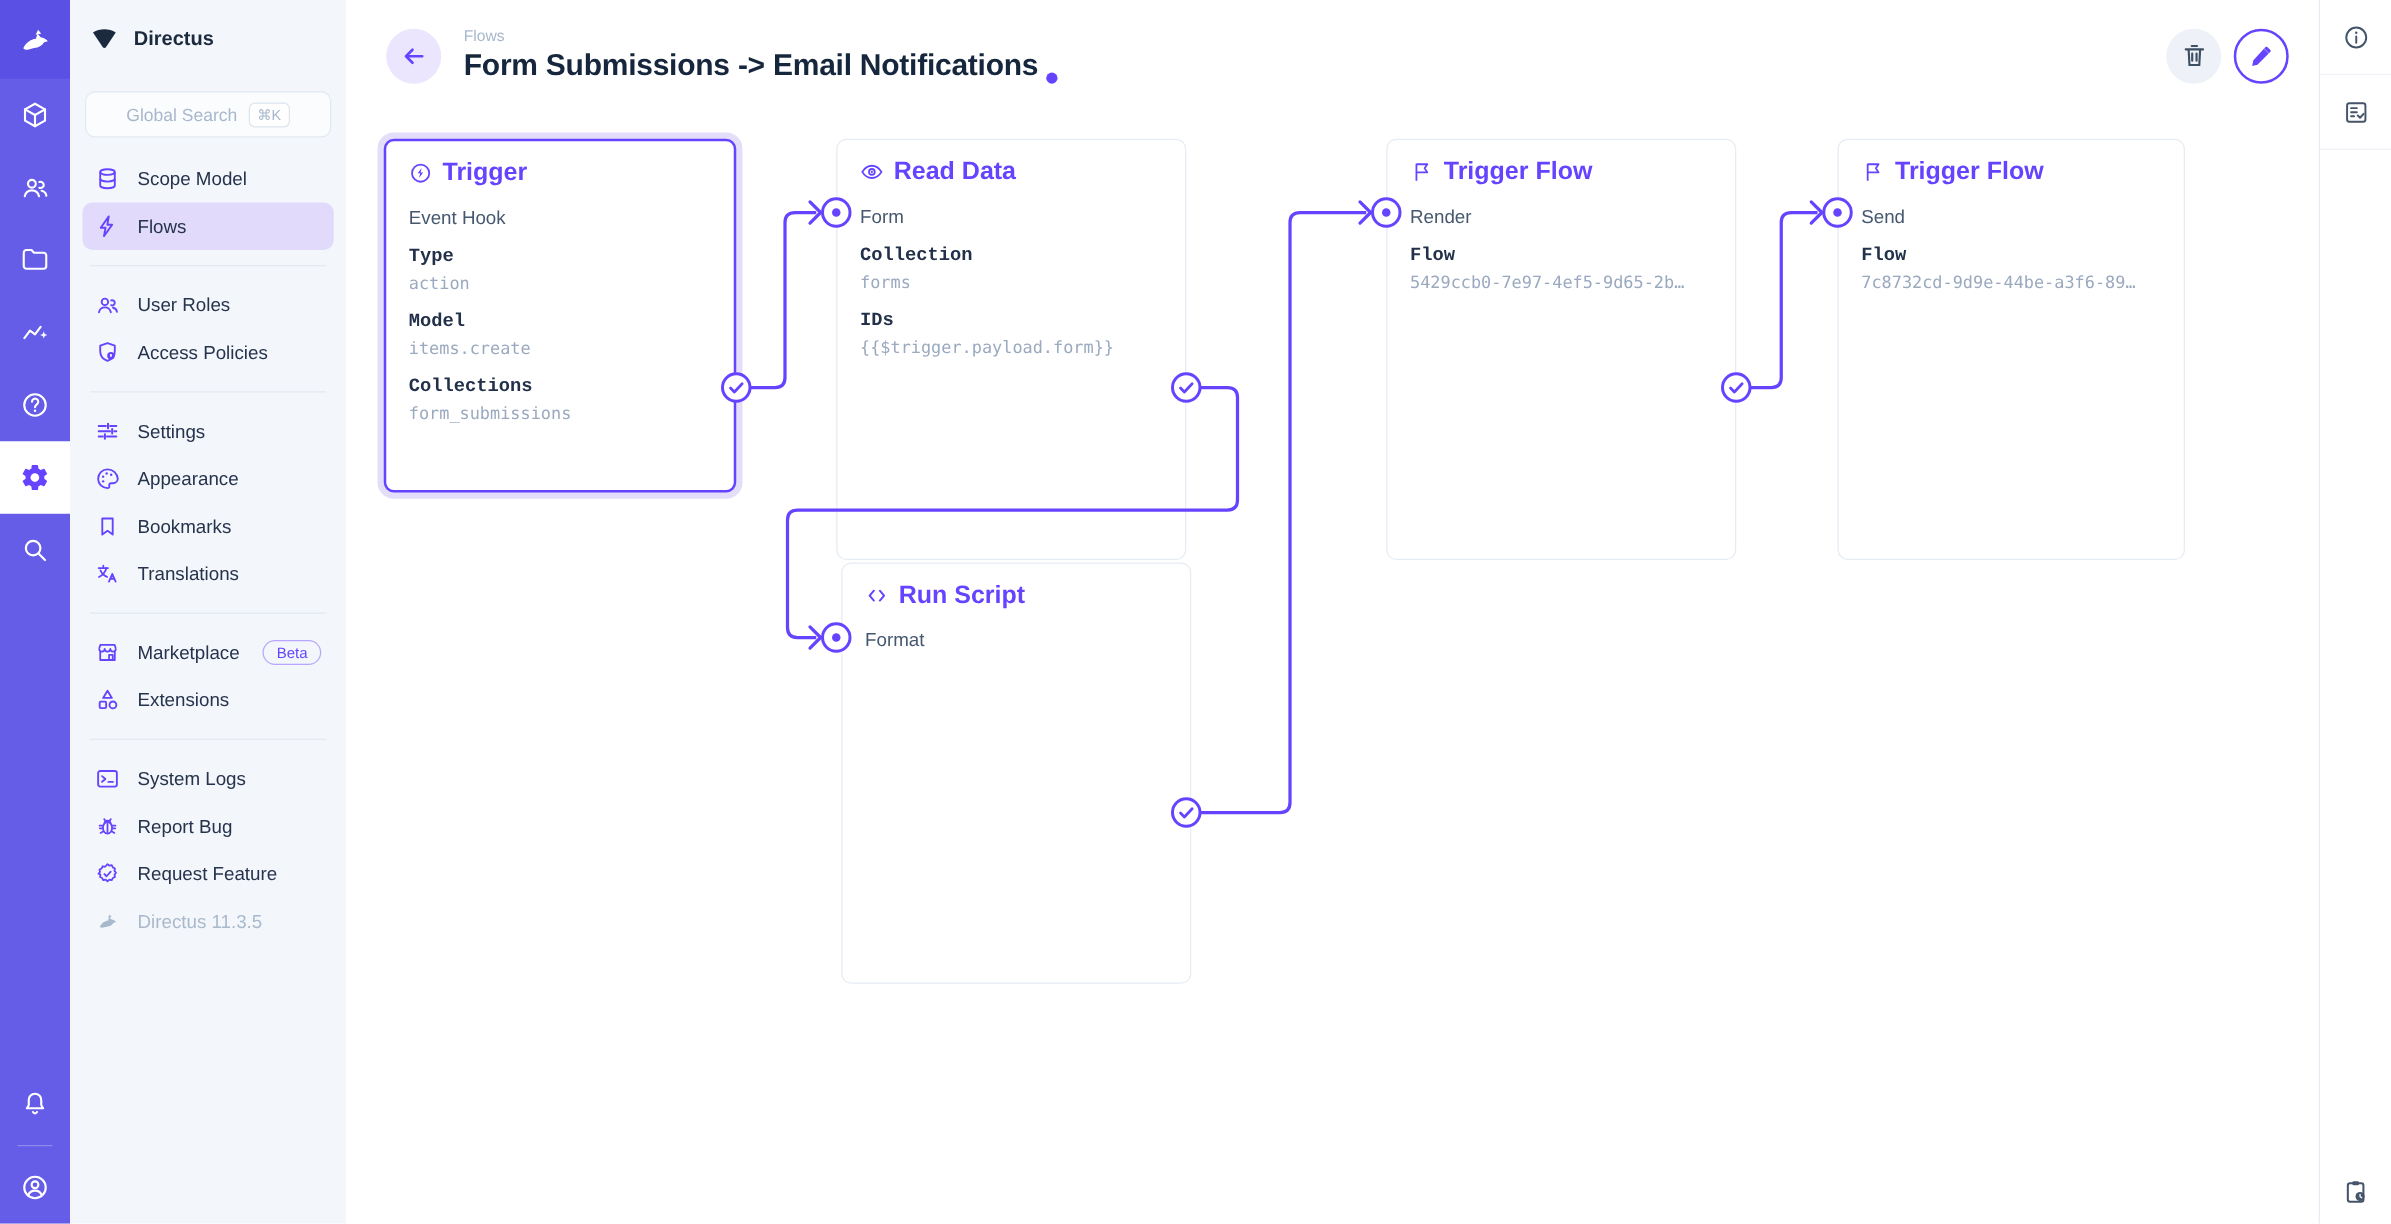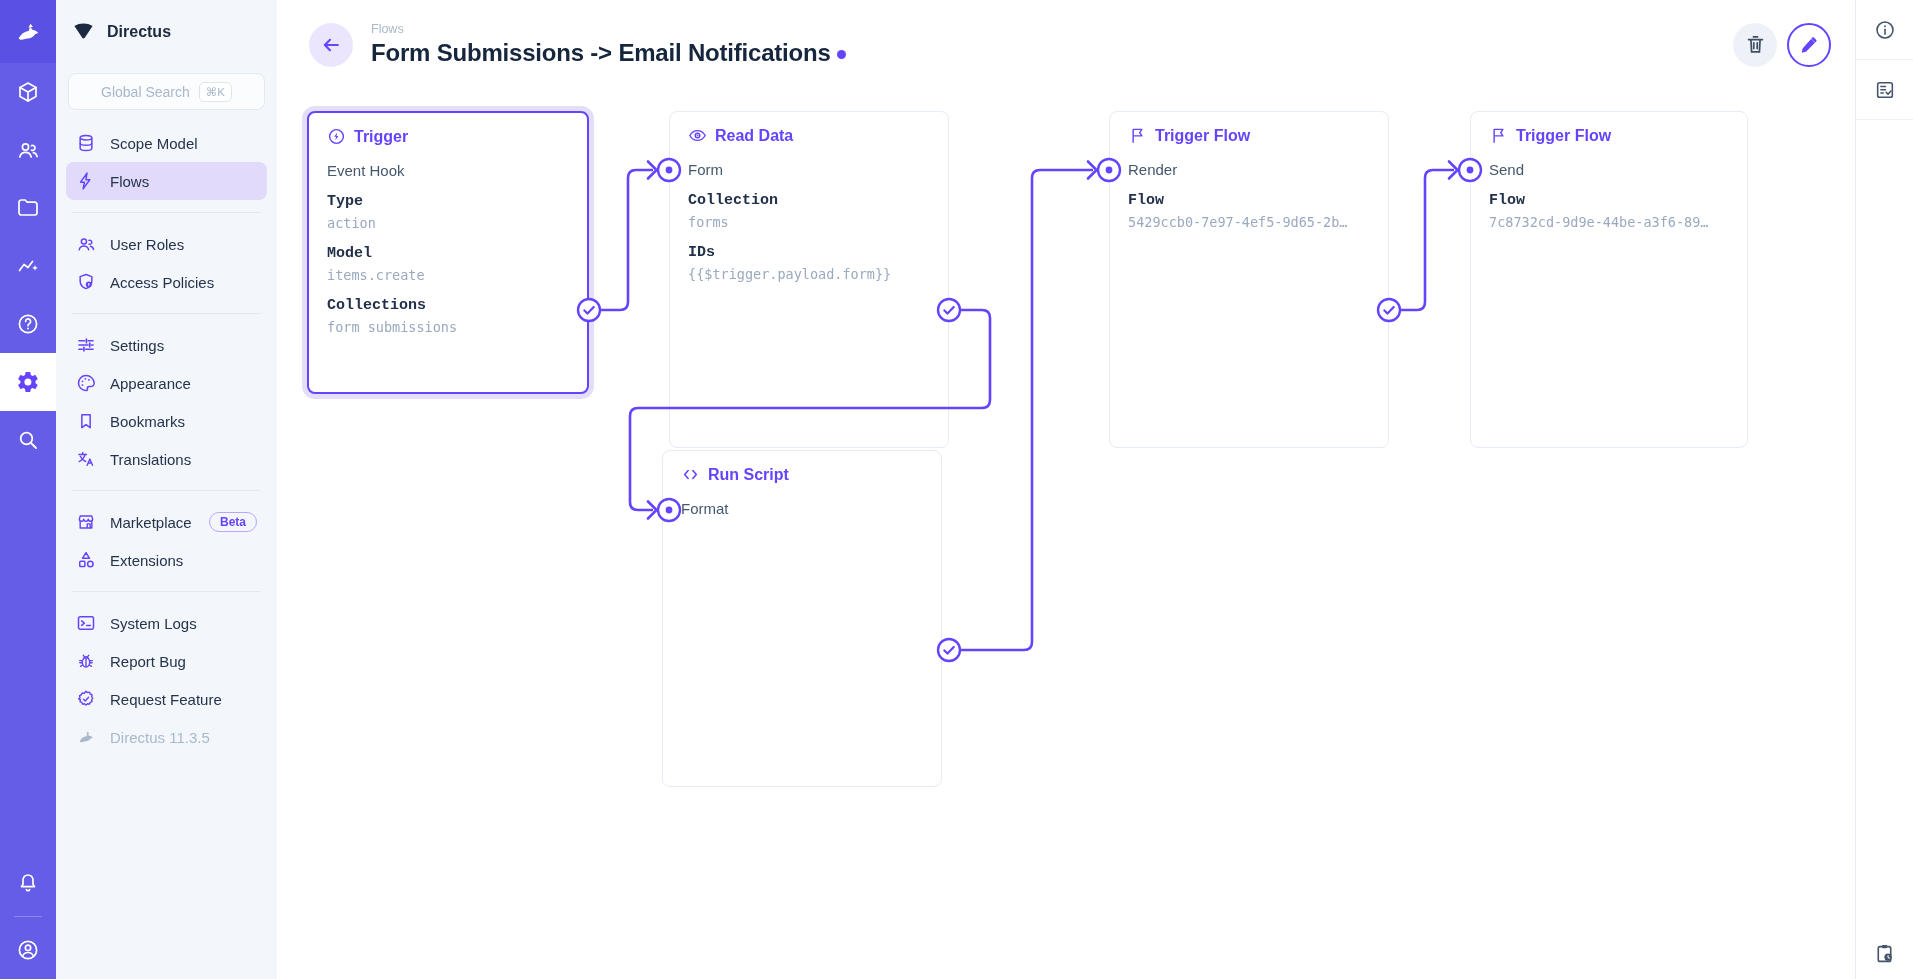--- a/index.html
+++ b/index.html
@@ -24,42 +24,42 @@
     display:flex; align-items:center; justify-content:center; gap:9px; cursor:text; }
   .search-ph { font-size:14px; color:#a8b8cc; }
   .kbd { font-size:11.5px; color:#a8b8cc; border:1px solid #dde5ee; border-radius:5px; padding:2px 6px; background:#fff; }
   .nav-list { padding-top:6px; }
   .nav-item { height:38px; margin:0 10px; padding:0 10px; border-radius:8px; display:flex; align-items:center; gap:14px;
     font-size:15px; font-weight:500; color:#25334d; cursor:pointer; }
   .nav-item svg { width:20px; height:20px; flex-shrink:0; }
   .nav-item.active { background:#e1dafb; }
   .nav-item.muted { color:#a9b9cc; cursor:default; }
   .nav-divider { height:1px; background:#e4e9f0; margin:12px 16px; }
-  .badge { margin-left:auto; font-size:12px; color:#6644ff; border:1.5px solid #b9a6ff; border-radius:12px; padding:2px 10px; font-weight:700; }
+  .badge { margin-left:auto; font-size:12px; color:#6644ff; border:1.5px solid #b9a6ff; border-radius:12px; padding:2px 10px; font-weight:400; }
 
   
   .main { flex:1; display:flex; flex-direction:column; background:#fff; min-width:0; }
   .header { height:89px; display:flex; align-items:center; padding:0 24px 0 32px; gap:18px; flex-shrink:0; }
   .icon-btn { width:44px; height:44px; border-radius:50%; display:flex; align-items:center; justify-content:center; cursor:pointer; flex-shrink:0; border:none; }
   .back-btn { background:#ebe6fd; }
   .title-block { display:flex; flex-direction:column; }
   .breadcrumb { font-size:12.5px; color:#a8b8cc; margin-bottom:3px; }
-  .title-row { display:flex; align-items:center; gap:6px; }
+  .title-row { display:flex; align-items:flex-end; gap:6px; }
   .page-title { font-size:24px; font-weight:700; color:#16263c; letter-spacing:-.2px; }
   .title-dot { width:9px; height:9px; border-radius:50%; background:#6644ff; margin-top:3px; }
   .header-actions { margin-left:auto; display:flex; gap:10px; }
   .trash-btn { background:#eef2f8; }
   .edit-btn { background:#fff; border:2px solid #6644ff; }
 
   
   .canvas { position:relative; flex:1; }
   .node-card { position:absolute; width:280px; height:337px; background:#fff; border:1px solid #e6ecf3; border-radius:8px;
     padding:14px 18px; display:flex; flex-direction:column; cursor:pointer; }
   .node-card.trigger { width:282px; height:283px; border:2px solid #6644ff; box-shadow:0 0 0 5px #e5defb; }
-  .node-title { display:flex; align-items:center; gap:8px; color:#6644ff; font-size:16px; font-weight:700; }
+  .node-title { display:flex; align-items:center; gap:8px; color:#6644ff; font-size:20px; font-weight:700; }
   .node-title svg { width:19px; height:19px; }
   .node-name { margin-top:16px; font-size:15px; color:#45586f; }
   .field { margin-top:14px; }
   .field-label { font-size:15px; font-weight:700; color:#22304a;font-family:Liberation Mono, monospace; }
   .field-value { margin-top:5px; font-family:"DejaVu Sans Mono",monospace; font-size:13.5px; color:#9aa9bf; white-space:nowrap; overflow:hidden; }
   .trigger-status { margin-top:auto; border-top:1px solid #edf1f6; padding:12px 2px 2px; display:flex; align-items:center; gap:11px;
     font-size:15px; color:#22304a; }
   .status-dot { width:9px; height:9px; border-radius:50%; background:#6644ff; }
   .edges { position:absolute; left:0; top:0; pointer-events:none; }
   .edges .handle { pointer-events:auto; cursor:pointer; }
@@ -378,21 +378,21 @@
           </svg>
           <span>Trigger Flow</span>
         </div>
         <div class="node-name">Send</div>
         <div class="field">
           <div class="field-label">Flow</div>
           <div class="field-value">7c8732cd-9d9e-44be-a3f6-89…</div>
         </div>
       </div>
 
-      <div class="node-card" style="left:385px; top:361px;">
+      <div class="node-card" style="left:396px; top:361px;">
         <div class="node-title">
           <svg viewBox="0 0 24 24" fill="none" stroke="#6644ff" stroke-width="2" stroke-linecap="round" stroke-linejoin="round">
             <path d="M9 7l-4.3 5L9 17M15 7l4.3 5L15 17"></path>
           </svg>
           <span>Run Script</span>
         </div>
         <div class="node-name">Format</div>
       </div>
 
       <svg class="edges" width="1578" height="890" viewBox="0 0 1578 890">

